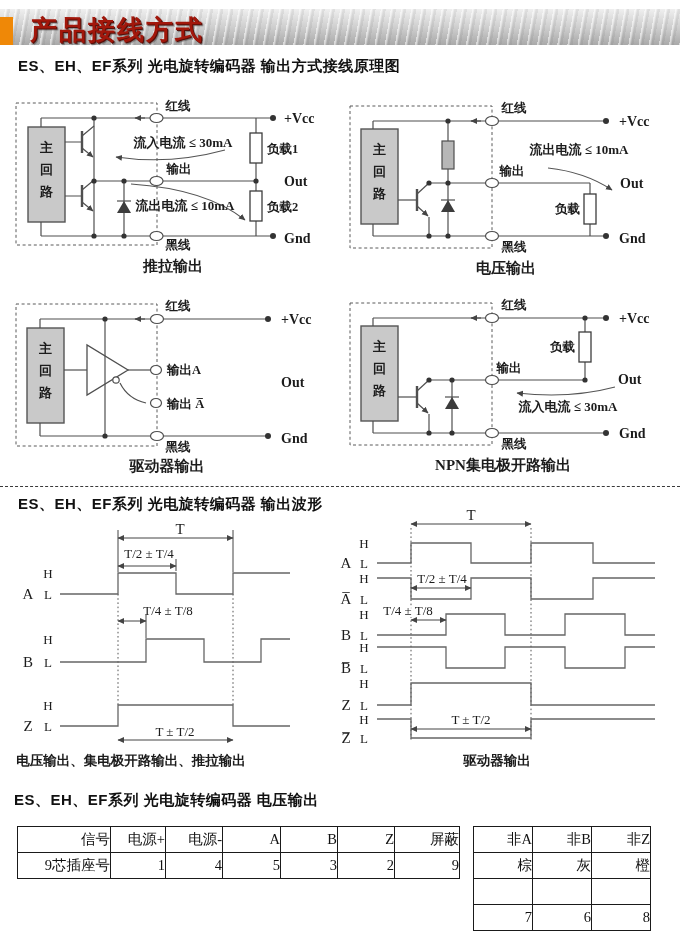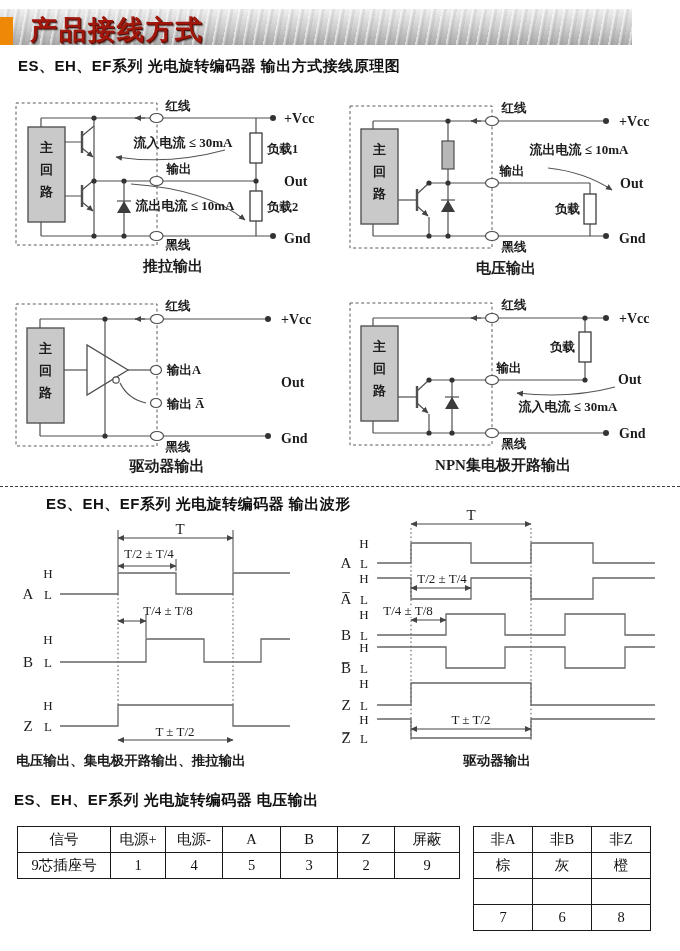--- a/index.html
+++ b/index.html
@@ -1,31 +1,31 @@
 <!DOCTYPE html>
 <html><head>
 <meta charset="utf-8">
 <style>
   html,body{margin:0;padding:0;background:#fff;}
   .page{position:relative;width:680px;height:951px;background:#fff;overflow:hidden;
         font-family:"Liberation Serif","DejaVu Serif",serif;color:#1c1c1c;}
   
-  .banner{position:absolute;left:0;top:9px;width:632px;height:36px;
+  .banner{position:absolute;left:0;top:9px;width:680px;height:36px;
     background:
       repeating-linear-gradient(100deg, rgba(255,255,255,0) 0 5px, rgba(255,255,255,.55) 5px 6px, rgba(90,90,90,.10) 8px 10px),
       linear-gradient(180deg,#efefef 0%,#cfcfcf 50%,#a9a9a9 100%);}
   .banner-accent{position:absolute;left:0;top:17px;width:13px;height:28px;background:#ef8807;}
   .banner-title{position:absolute;left:30px;top:3px;font-family:"Liberation Sans","DejaVu Sans",sans-serif;
     font-weight:bold;font-size:27px;letter-spacing:2px;color:#a2170b;
     text-shadow:1px 1px 0 #56100a, 2px 2px 1px rgba(0,0,0,.35);}
   
   .sec-title{position:absolute;font-family:"Liberation Sans","DejaVu Sans",sans-serif;
     font-weight:bold;font-size:15px;color:#111;letter-spacing:.5px;white-space:nowrap;}
   .t1{left:18px;top:57px;text-align:center;}
-  .t2{left:18px;top:495px;margin-left:28px;}
+  .t2{left:18px;top:495px;}
   .t3{left:14px;top:791px;}
   .divider{position:absolute;left:0;top:486px;width:680px;height:0;border-top:1px dashed #3a3a3a;}
   
   svg{position:absolute;overflow:visible;}
   svg text{font-family:"Liberation Serif","DejaVu Serif",serif;fill:#1c1c1c;}
   .wire{stroke:#4f4f4f;stroke-width:1.2;fill:none;}
   .dash{stroke:#5a5a5a;stroke-width:1;fill:none;stroke-dasharray:3,2.6;}
   .bar{stroke:#4f4f4f;stroke-width:2.4;fill:none;}
   .dot{fill:#333;stroke:none;}
   .term{fill:#fff;stroke:#4f4f4f;stroke-width:1.2;}
@@ -47,21 +47,21 @@
   .dim{stroke:#444;stroke-width:1;fill:none;}
   .tick{stroke:#444;stroke-width:1;fill:none;}
   .wl{font-size:15px;}
   .hl{font-size:13px;}
   .dl{font-size:13px;paint-order:stroke;stroke:#fff;stroke-width:4px;}
   .Tl{font-size:15px;}
   .tcap{font-size:13.5px;font-weight:600;}
   
   table.wt{position:absolute;border-collapse:collapse;table-layout:fixed;
     font-family:"Liberation Serif","DejaVu Serif",serif;font-size:14.5px;color:#111;}
-  table.wt td{border:1.6px solid #1a1a1a;text-align:center;height:25px;padding:0;overflow:hidden;white-space:nowrap;}
+  table.wt td{border:1.6px solid #1a1a1a;text-align:right;height:25px;padding:0;overflow:hidden;white-space:nowrap;}
   .tmain{left:17px;top:826px;width:442px;}
   .taux{left:473px;top:826px;width:177px;padding-left:48px;}
 </style>
 </head>
 <body>
 
 <div class="page">
 
   <svg width="0" height="0" style="position:absolute">
     <defs>

